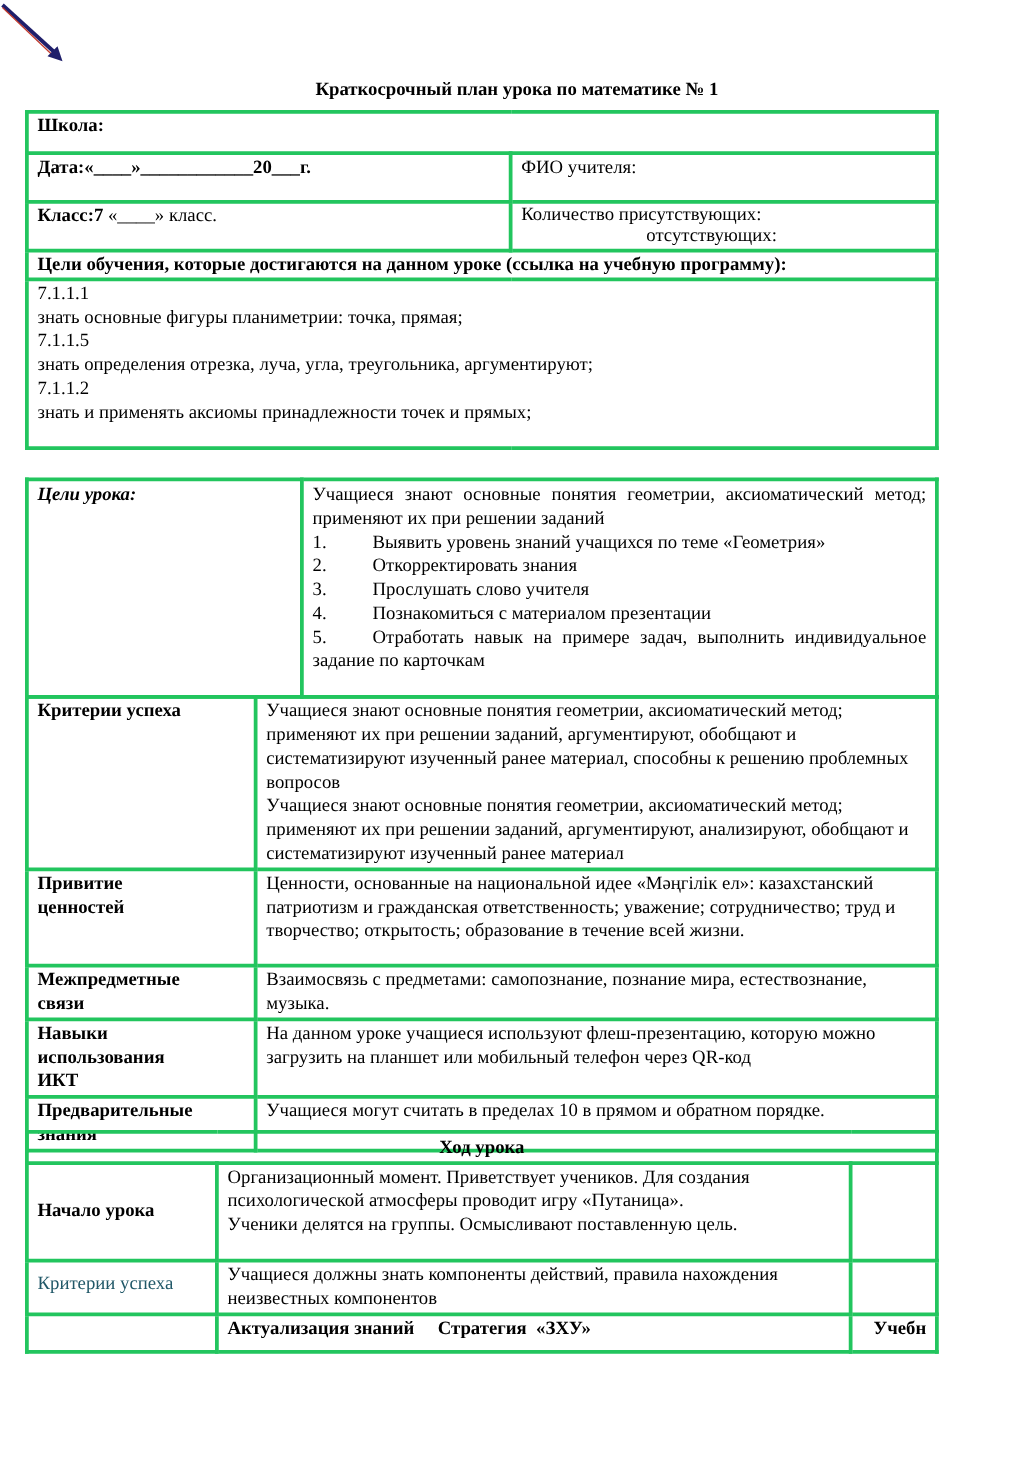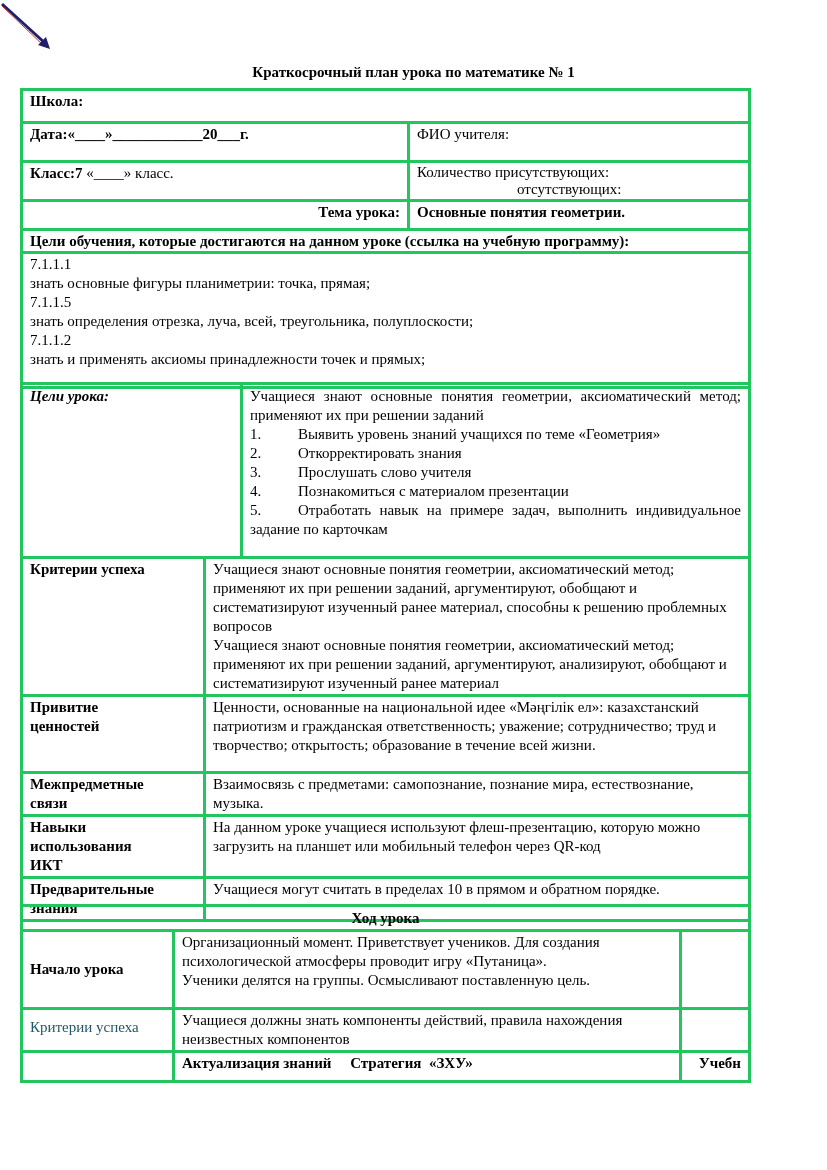--- a/index.html
+++ b/index.html
@@ -41,33 +41,29 @@
     <td class="b">Дата:«____»____________20___г.</td>
     <td>ФИО учителя:</td>
   </tr>
   <tr style="height:39px">
     <td><span class="b">Класс:7</span><span> «____» класс.</span></td>
     <td style="line-height:17px;">
       <div>Количество присутствующих:</div>
       <div style="padding-left:100px;">отсутствующих:</div>
     </td>
   </tr>
-  <tr style="height:29px">
-    <td class="b r">Тема урока:</td>
-    <td class="b">Основные понятия геометрии.</td>
-  </tr>
   <tr>
     <td colspan="2" class="b" style="line-height:18px;">Цели обучения, которые достигаются на данном уроке (ссылка на учебную программу):</td>
   </tr>
   <tr style="height:135px">
     <td colspan="2">
       <div>7.1.1.1</div>
       <div>знать основные фигуры планиметрии: точка, прямая;</div>
       <div>7.1.1.5</div>
-      <div>знать определения отрезка, луча, всей, треугольника, полуплоскости;</div>
+      <div>знать определения отрезка, луча, угла, треугольника, аргументируют;</div>
       <div>7.1.1.2</div>
       <div>знать и применять аксиомы принадлежности точек и прямых;</div>
     </td>
   </tr>
 </tbody>
   </table>
 
 <table style="top:382px;">
   <colgroup>
       <col style="width:220px">

